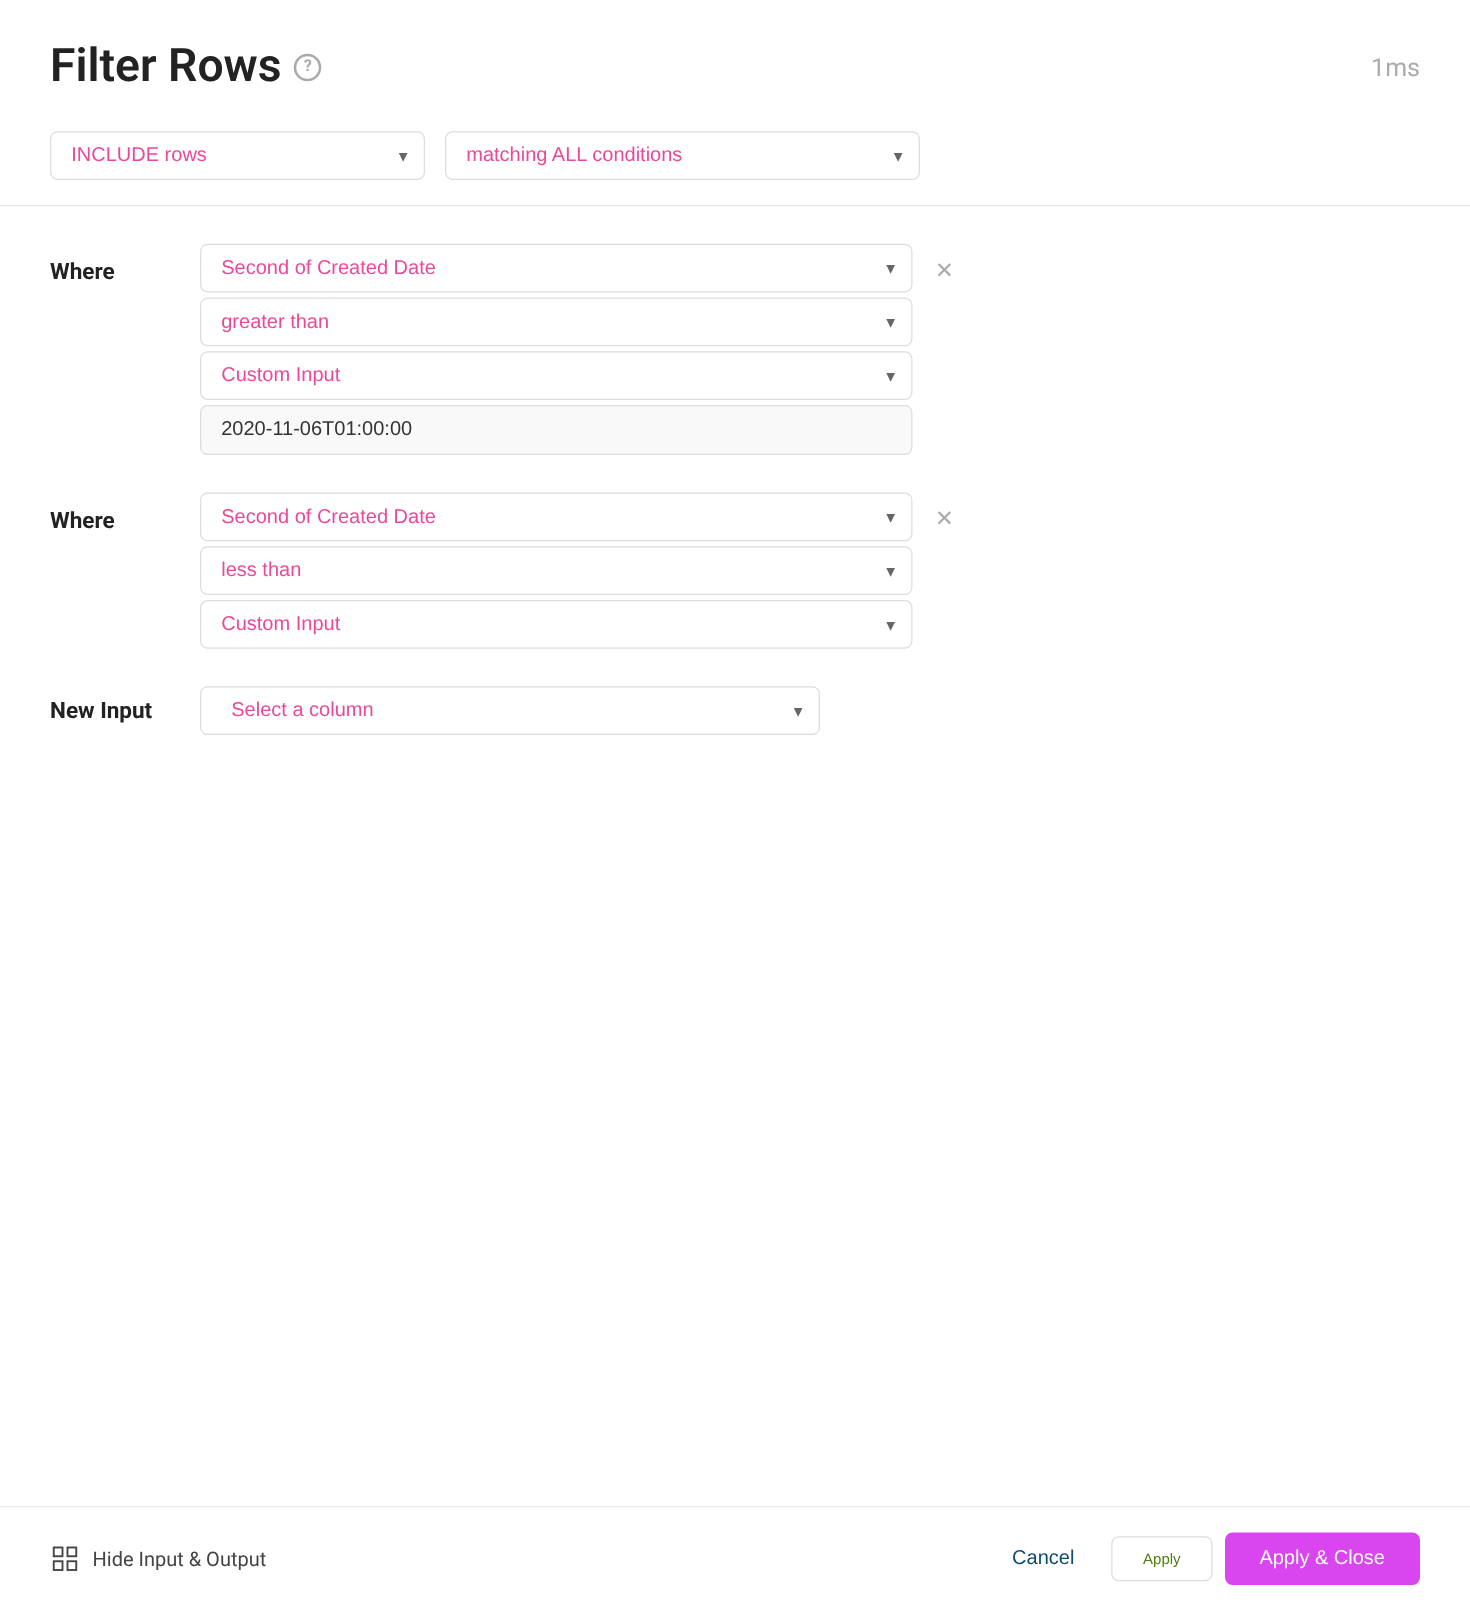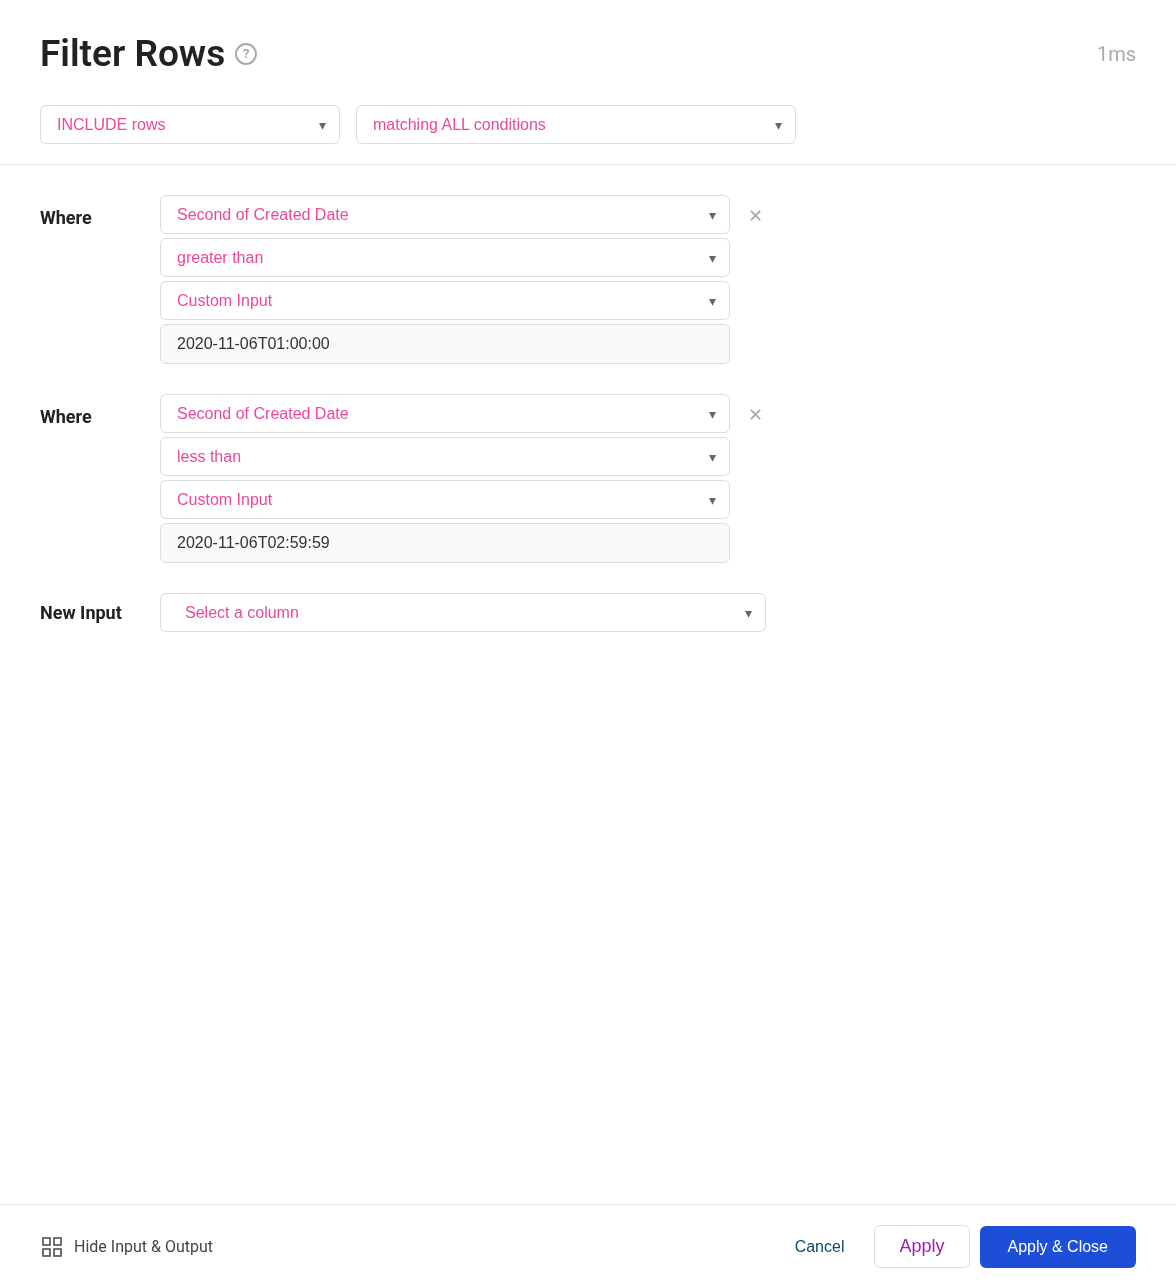--- a/index.html
+++ b/index.html
@@ -97,21 +97,21 @@
       color: #666;
       pointer-events: none;
       font-size: 14px;
     }
 
     .include-select select {
       width: 300px;
     }
 
     .matching-select select {
-      width: 440px;
+      width: 380px;
     }
 
     .divider {
       height: 1px;
       background: #e8e8e8;
       margin: 0 0;
     }
 
     .content-area {
       padding: 30px 40px;
@@ -188,21 +188,21 @@
     }
 
     .new-rule-label {
       font-size: 18px;
       font-weight: 700;
       color: #222;
       min-width: 100px;
     }
 
     .new-rule-select select {
-      width: 606px;
+      width: 496px;
       padding-left: 24px;
     }
 
     .dialog-footer {
       padding: 20px 40px;
       border-top: 1px solid #e8e8e8;
       display: flex;
       align-items: center;
       justify-content: space-between;
       background: #fff;
@@ -235,29 +235,29 @@
       border: none;
       font-size: 16px;
       color: #0c4a6e;
       cursor: pointer;
       padding: 10px 20px;
     }
 
     .apply-btn {
       background: none;
       border: 1.5px solid #ddd;
-      font-size: 18px;
-      color: #a21caf;
+      font-size: 12px;
+      color: #4d7c0f;
       cursor: pointer;
       padding: 10px 24px;
       border-radius: 6px;
     }
 
     .apply-close-btn {
-      background: #1d4ed8;
+      background: #d946ef;
       border: none;
       font-size: 16px;
       color: #fff;
       cursor: pointer;
       padding: 12px 28px;
       border-radius: 6px;
       font-weight: 500;
     }
   </style>
 </head>
@@ -346,23 +346,20 @@
               <option>not equals</option>
             </select>
           </div>
         </div>
         <div class="rule-row">
           <div class="select-wrapper input-type-select">
             <select>
               <option>Custom Input</option>
             </select>
           </div>
-        </div>
-        <div class="rule-row">
-          <input class="value-input" type="text" value="2020-11-06T02:59:59" style="">
         </div>
       </div>
     </div>
 
     <div class="new-rule-block">
       <div class="new-rule-label">New Input</div>
       <div class="select-wrapper new-rule-select">
         <select>
           <option>Select a column</option>
         </select>

